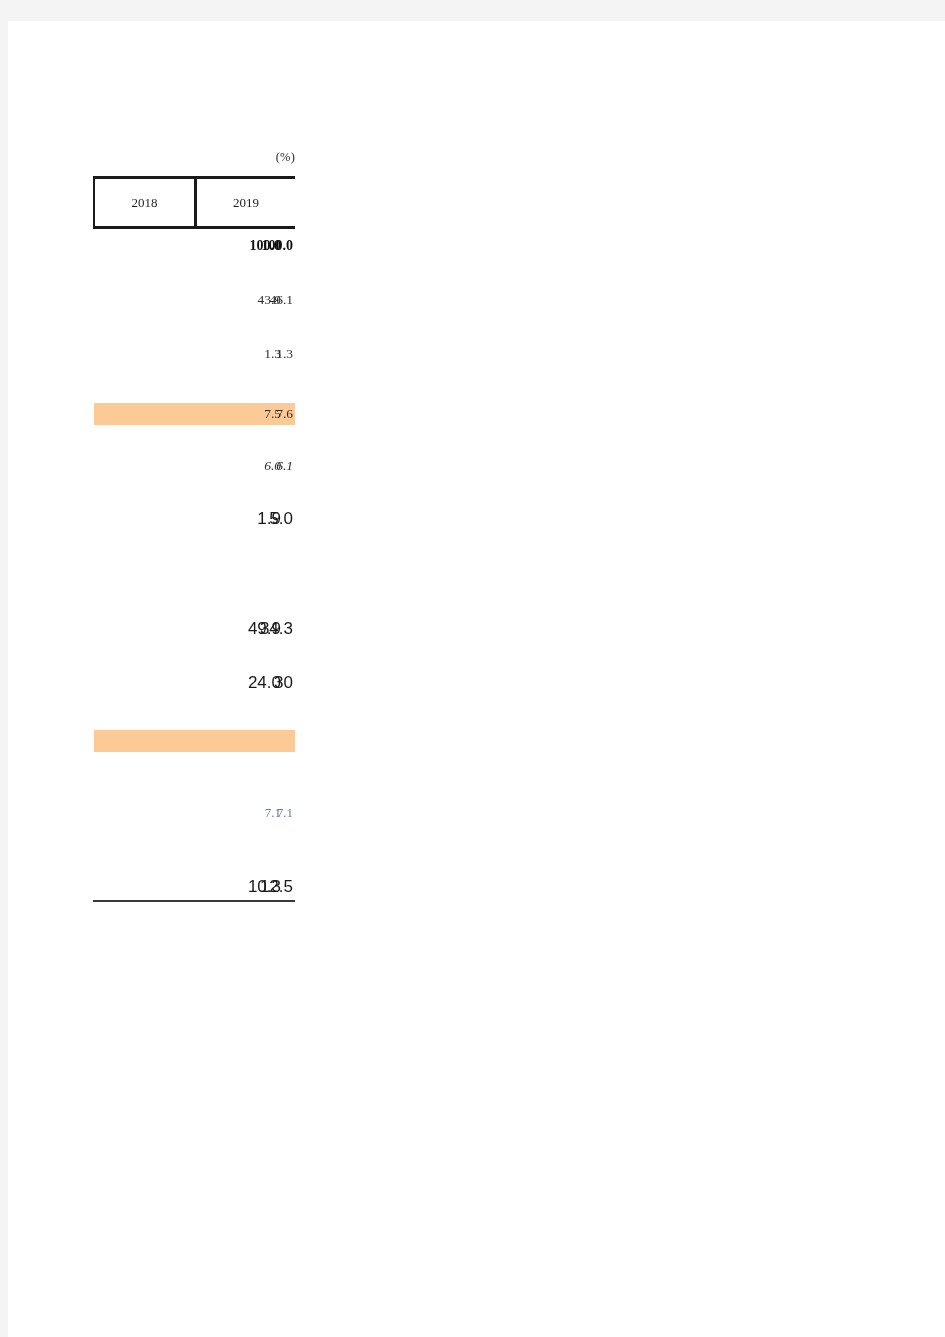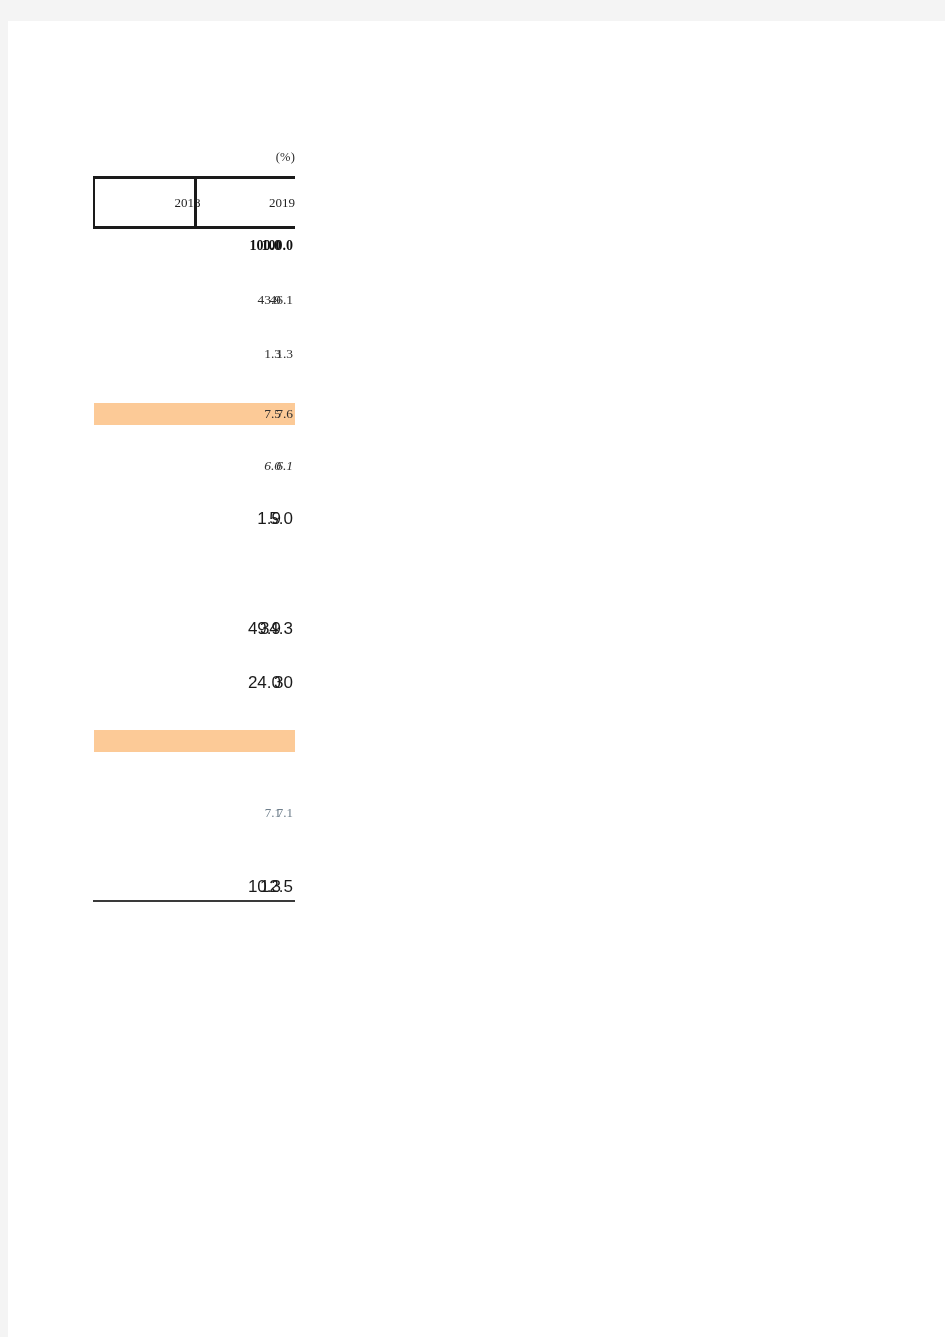--- a/index.html
+++ b/index.html
@@ -87,22 +87,22 @@
   }
   .header-cell {
     position: absolute;
     top: 3px;
     height: 47px;
     line-height: 47px;
     text-align: center;
     font-size: 13px;
     color: #1f1f1f;
   }
-  #header-cell-2018 { left: 2px;   width: 99px; padding-left: 43px; }
-  #header-cell-2019 { left: 104px; width: 98px; text-align: right; }
+  #header-cell-2018 { left: 2px;   width: 99px; }
+  #header-cell-2019 { left: 104px; width: 98px; }
 
   
   .data-row {
     position: absolute;
     left: 0;
     width: 202px;
     height: 22px;
   }
   .data-row .band {
     position: absolute;

